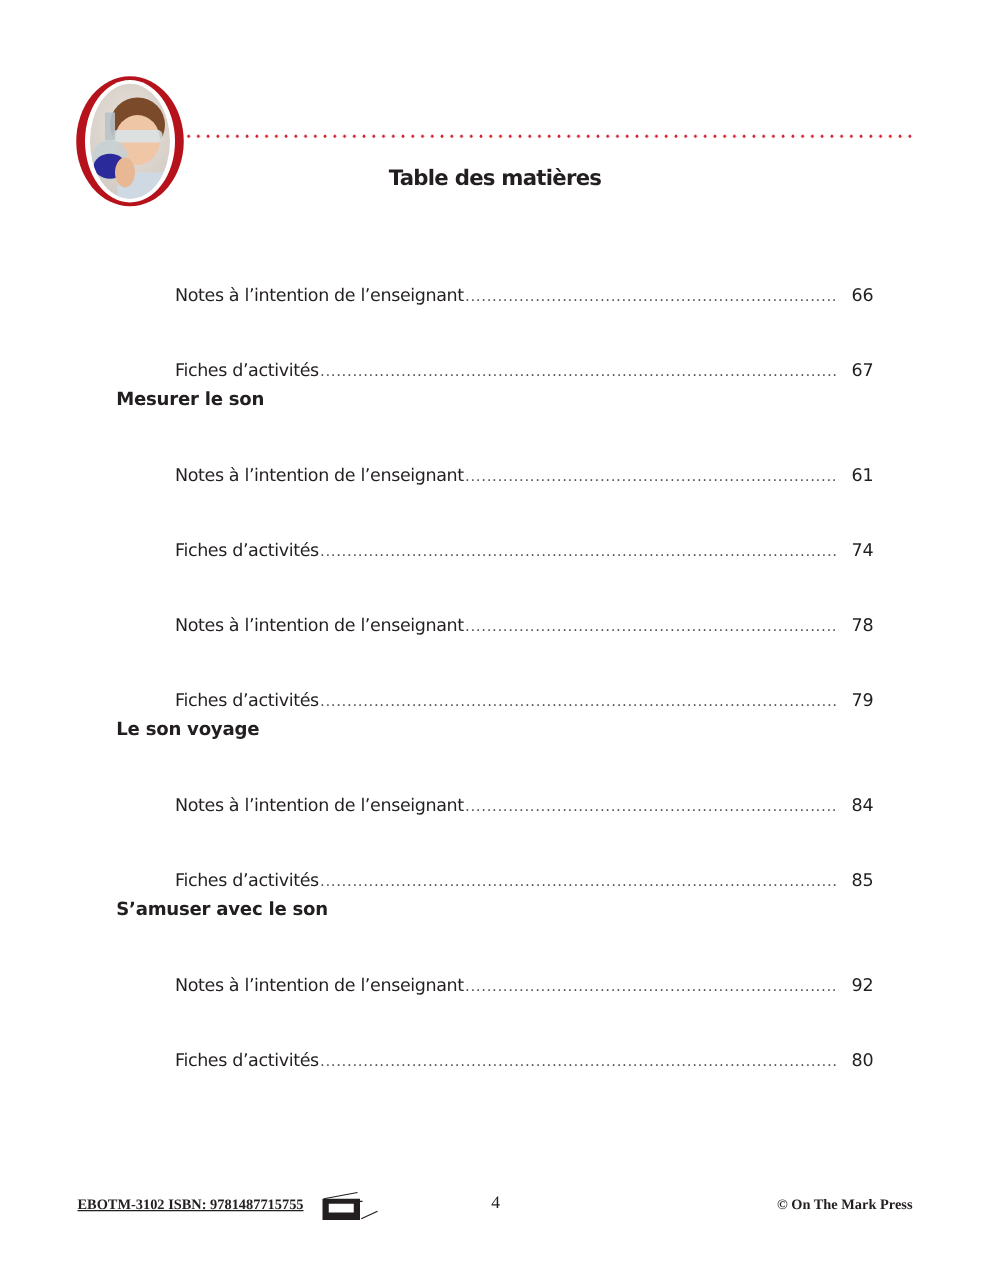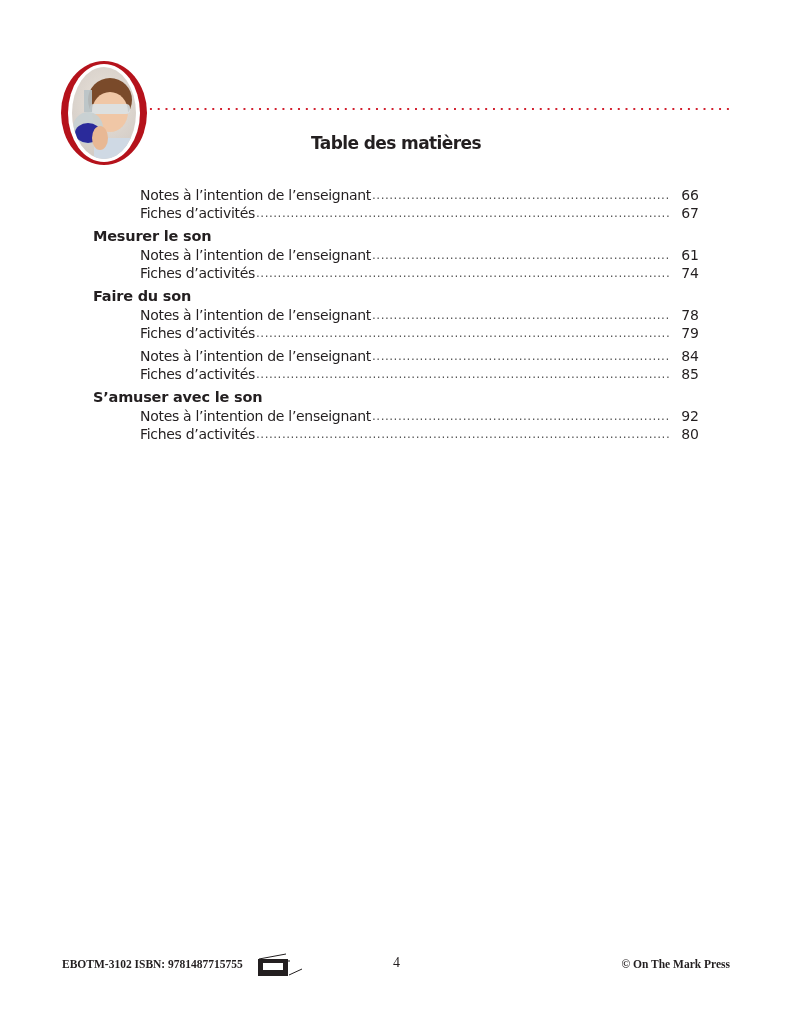--- a/index.html
+++ b/index.html
@@ -5,27 +5,27 @@
   html, body { margin:0; padding:0; background:#ffffff; }
   body { width:792px; height:1024px; position:relative; overflow:hidden; font-family:"DejaVu Sans", sans-serif; color:#231f20; }
   .logo { position:absolute; left:60px; top:60px; width:88px; height:106px; }
   .dotline { position:absolute; left:147px; top:107px; width:586px; height:4px;
     background-image: radial-gradient(circle, #d2202f 1.1px, transparent 1.3px);
     background-size:7.8px 4px; background-repeat:repeat-x; }
   .title { position:absolute; left:0; width:792px; top:133px; text-align:center; font-family:"DejaVu Sans", sans-serif; font-weight:bold; font-size:17px; letter-spacing:-0.6px; color:#231f20; }
   .toc { position:absolute; left:93px; top:186px; width:606px; }
   .section { margin-bottom:5px; }
   .sec-title { font-family:"DejaVu Sans", sans-serif; font-weight:bold; font-size:14.5px; line-height:18px; height:19px; letter-spacing:-0.2px; }
-  .entry { display:flex; align-items:flex-start; margin-left:47px; font-size:14px; line-height:18px; height:18px; white-space:nowrap; }
+  .entry { display:flex; align-items:flex-start; margin-left:47px; font-size:14px; line-height:18px; height:18px; white-space:nowrap;margin-top:42px; }
   .entry .label { flex:0 0 auto; letter-spacing:-0.3px; }
   .entry .leader { flex:1 1 auto; overflow:hidden; margin:0 4px 0 1px; color:#555; letter-spacing:0.5px; font-size:12px; }
   .entry .leader::after { content:"........................................................................................................................................................................................................................"; }
   .entry .page { flex:0 0 auto; width:24px; text-align:right; }
   .footer { position:absolute; top:958px; font-family:"Liberation Serif", serif; font-size:11.5px; color:#231f20; }
-  .f-left { left:62px; font-weight:bold; }
+  .f-left { left:62px; font-weight:bold;text-decoration:underline; }
   .f-center { left:393px; font-size:14px; top:955px; }
   .f-right { right:62px; font-weight:bold;margin-left:30px; }
   .tv-icon { position:absolute; left:256px; top:953px; width:48px; height:24px; }
 </style>
 </head>
 <body>
 
 <svg class="logo" viewBox="0 0 88 106">
   <defs>
     <clipPath id="inner">
@@ -75,33 +75,33 @@
         <span class="leader"></span>
         <span class="page">61</span>
       </div>
     <div class="entry">
         <span class="label">Fiches d’activités</span>
         <span class="leader"></span>
         <span class="page">74</span>
       </div>
   </div>
   <div class="section">
-    <div class="sec-title">Faire du son</div>
     <div class="entry">
         <span class="label">Notes à l’intention de l’enseignant</span>
         <span class="leader"></span>
         <span class="page">78</span>
       </div>
     <div class="entry">
         <span class="label">Fiches d’activités</span>
         <span class="leader"></span>
         <span class="page">79</span>
       </div>
   </div>
   <div class="section">
+    <div class="sec-title">Le son voyage</div>
     <div class="entry">
         <span class="label">Notes à l’intention de l’enseignant</span>
         <span class="leader"></span>
         <span class="page">84</span>
       </div>
     <div class="entry">
         <span class="label">Fiches d’activités</span>
         <span class="leader"></span>
         <span class="page">85</span>
       </div>

